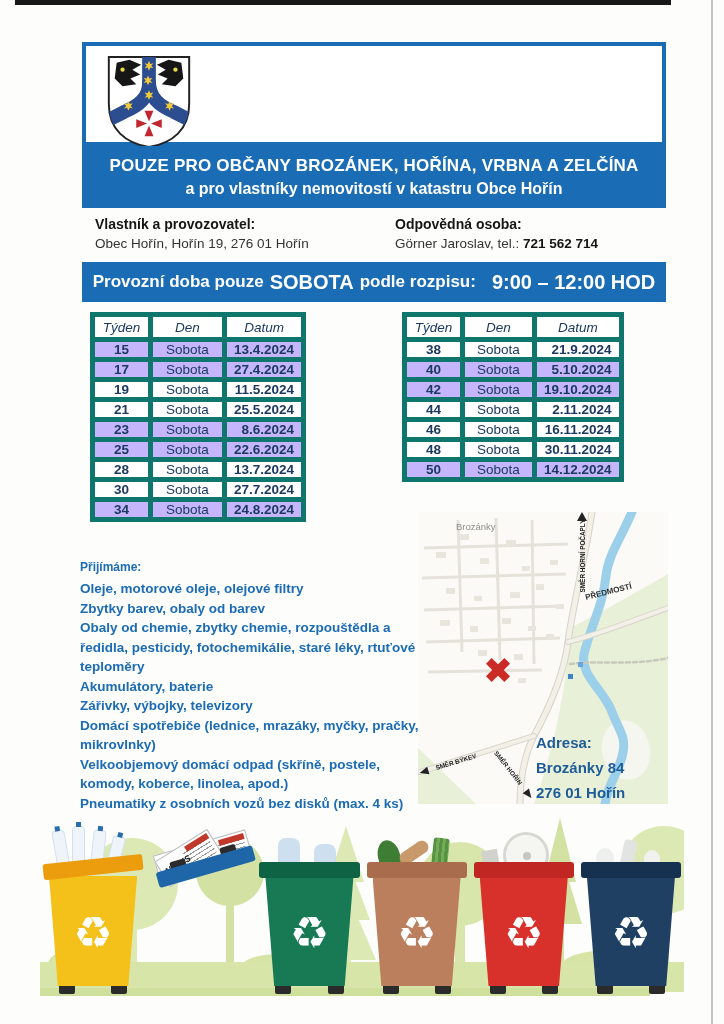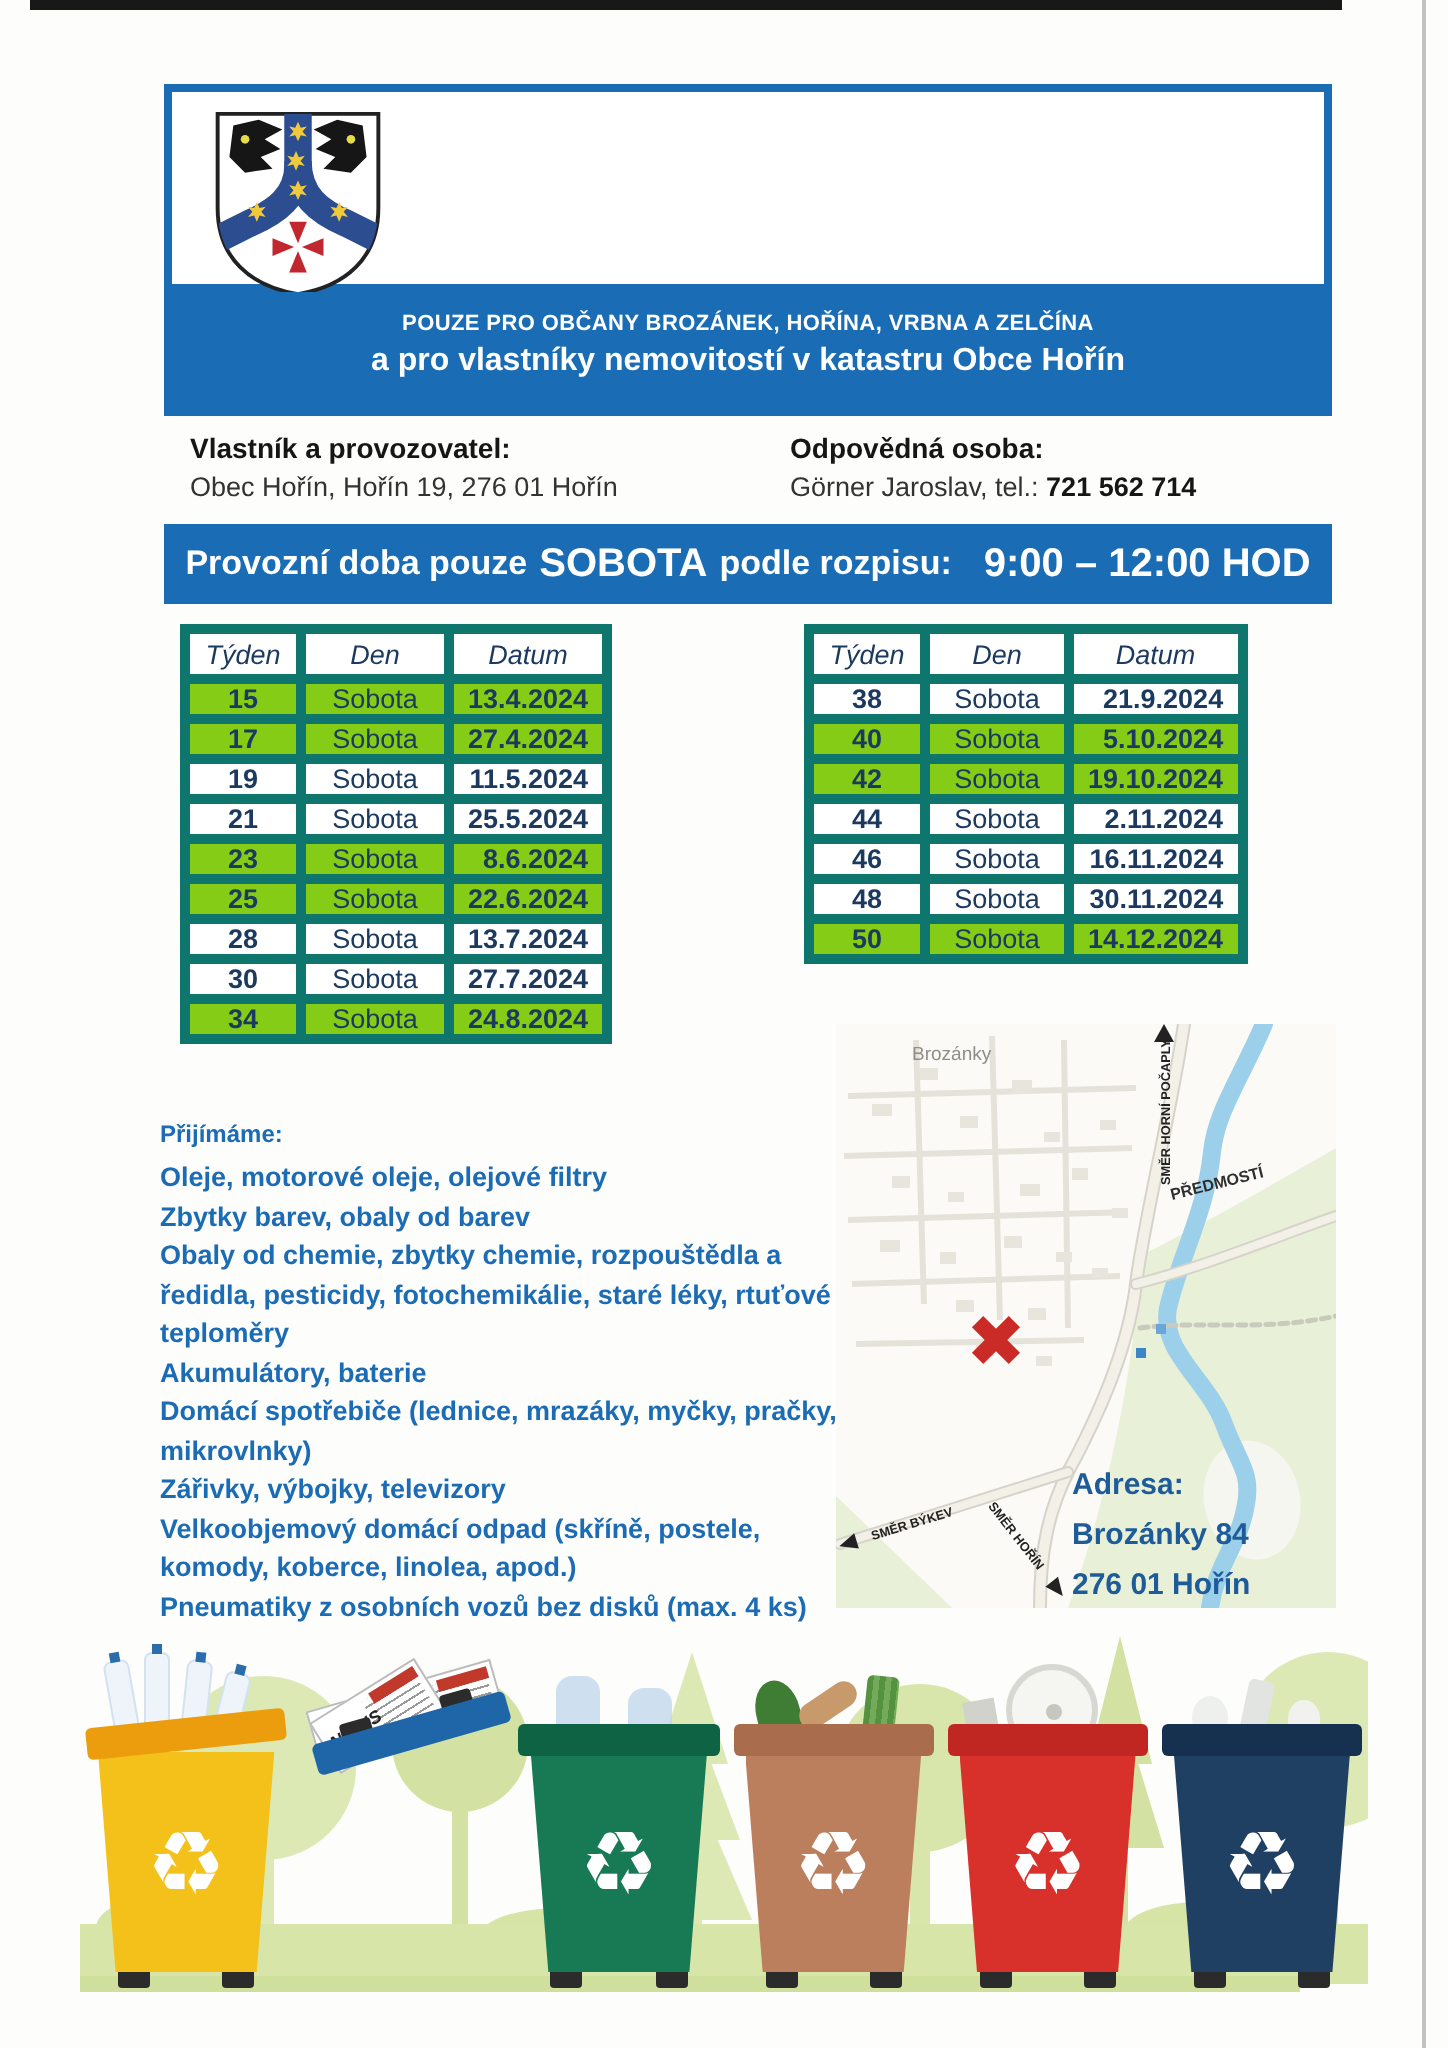--- a/index.html
+++ b/index.html
@@ -13,21 +13,21 @@
 
   
   .hbox { position:absolute; left:82px; top:42px; width:584px; height:104px; border:4px solid #1a6cb4; background:#fff; }
   .coa { position:absolute; left:16px; top:7px; }
   .titles { position:absolute; left:128px; top:0; right:4px; height:100%; display:flex; align-items:baseline; justify-content:center; gap:13px; padding-top:32px; }
   .t-main { font-size:40px; font-weight:bold; color:#1d5c9e; letter-spacing:-0.5px; }
   .t-sub { font-size:20px; font-weight:bold; color:#1d5c9e; }
 
   
   .banner1 { position:absolute; left:82px; top:146px; width:584px; height:62px; background:#1a6cb4; color:#fff; text-align:center; padding-top:10px; }
-  .b1l1 { font-size:11px; font-weight:bold; letter-spacing:0.2px; }
+  .b1l1 { font-size:17px; font-weight:bold; letter-spacing:0.2px; }
   .b1l2 { font-size:16px; font-weight:bold; margin-top:4px; }
 
   
   .info { position:absolute; top:215px; font-size:13.5px; color:#333; line-height:19px; }
   .info .lbl { font-weight:bold; color:#161616; font-size:14px; }
   .info-owner { left:95px; }
   .info-resp { left:395px; }
   .phone { font-weight:bold; color:#161616; }
 
   
@@ -36,21 +36,21 @@
   .h-big { font-size:20px; margin:0 6px; }
   .h-time { font-size:20px; margin-left:16px; }
 
   
   table { border-collapse:collapse; font-size:13.5px; color:#1c3a60; background:#fff; }
   th, td { border:5px solid #0f766e; padding:0 7px; height:20px; }
   th { font-style:italic; font-weight:normal; height:25px; text-align:center; }
   td.c0 { text-align:center; font-weight:bold; }
   td.c1 { text-align:center; }
   td.c2 { text-align:right; font-weight:bold; }
-  tr.hl { background:#84cc16; }
+  tr.hl { background:#c4b5fd; }
   .t-left { position:absolute; left:90px; top:312px; }
   .t-left th:nth-child(1){ width:58px; } .t-left th:nth-child(2){ width:74px; } .t-left th:nth-child(3){ width:74px; }
   .t-right { position:absolute; left:402px; top:312px; }
   .t-right th:nth-child(1){ width:58px; } .t-right th:nth-child(2){ width:72px; } .t-right th:nth-child(3){ width:84px; }
 
   
   .accepted { position:absolute; left:80px; top:560px; width:350px; color:#1b6cb4; }
   .accepted h2 { font-size:12px; font-weight:bold; margin-bottom:5px; }
   .accepted ul { list-style:none; font-size:13.5px; font-weight:bold; line-height:19.5px; }
 
@@ -264,22 +264,22 @@
       </tbody>
   </table>
 
   <div class="accepted">
     <h2>Přijímáme:</h2>
     <ul>
         <li>Oleje, motorové oleje, olejové filtry</li>
         <li>Zbytky barev, obaly od barev</li>
         <li>Obaly od chemie, zbytky chemie, rozpouštědla a ředidla, pesticidy, fotochemikálie, staré léky, rtuťové teploměry</li>
         <li>Akumulátory, baterie</li>
+        <li>Zářivky, výbojky, televizory</li>
         <li>Domácí spotřebiče (lednice, mrazáky, myčky, pračky, mikrovlnky)</li>
-        <li>Zářivky, výbojky, televizory</li>
         <li>Velkoobjemový domácí odpad (skříně, postele, komody, koberce, linolea, apod.)</li>
         <li>Pneumatiky z osobních vozů bez disků (max. 4 ks)</li>
       </ul>
   </div>
 
   <div class="map">
     <svg width="250" height="292" viewBox="0 0 250 292">
       <rect width="250" height="292" fill="#fbfaf6"></rect>
       <g stroke="#e4e2d9" stroke-width="3">
         <line x1="6" y1="36" x2="150" y2="32"></line>

